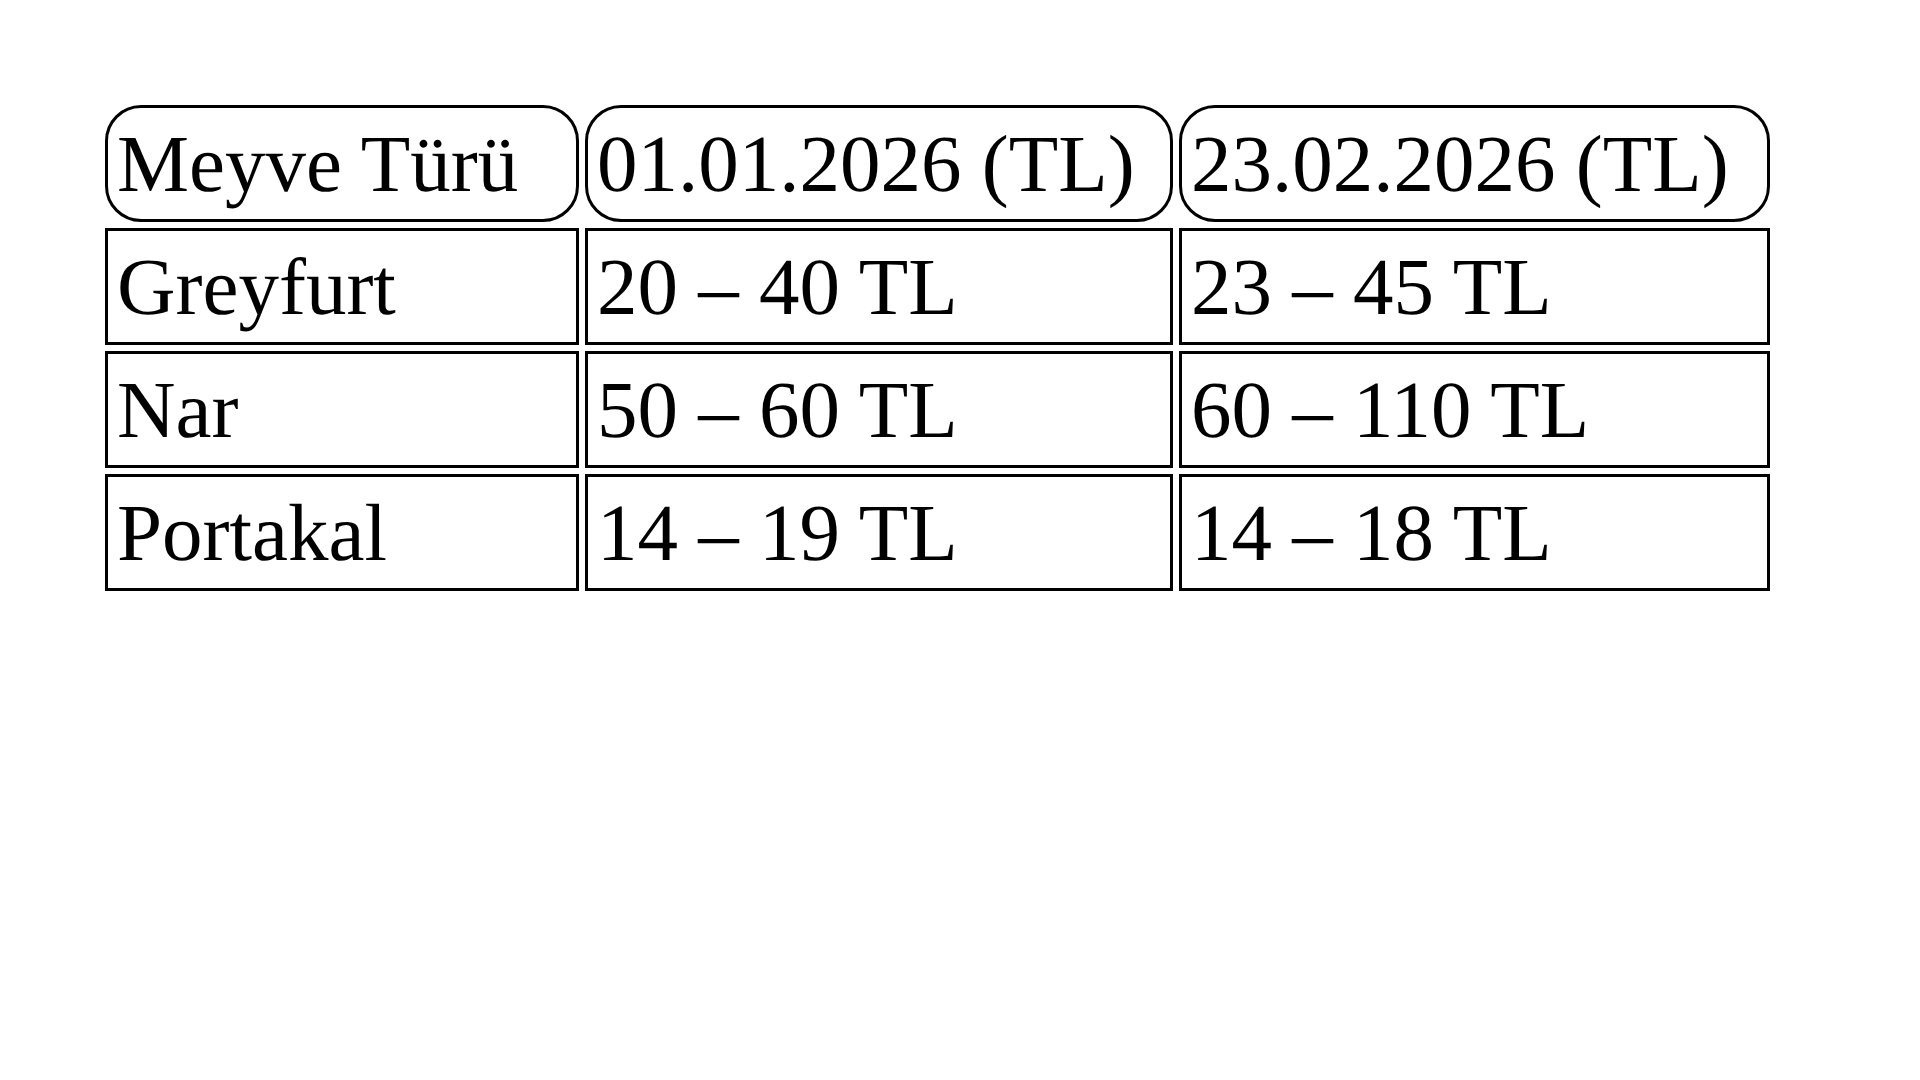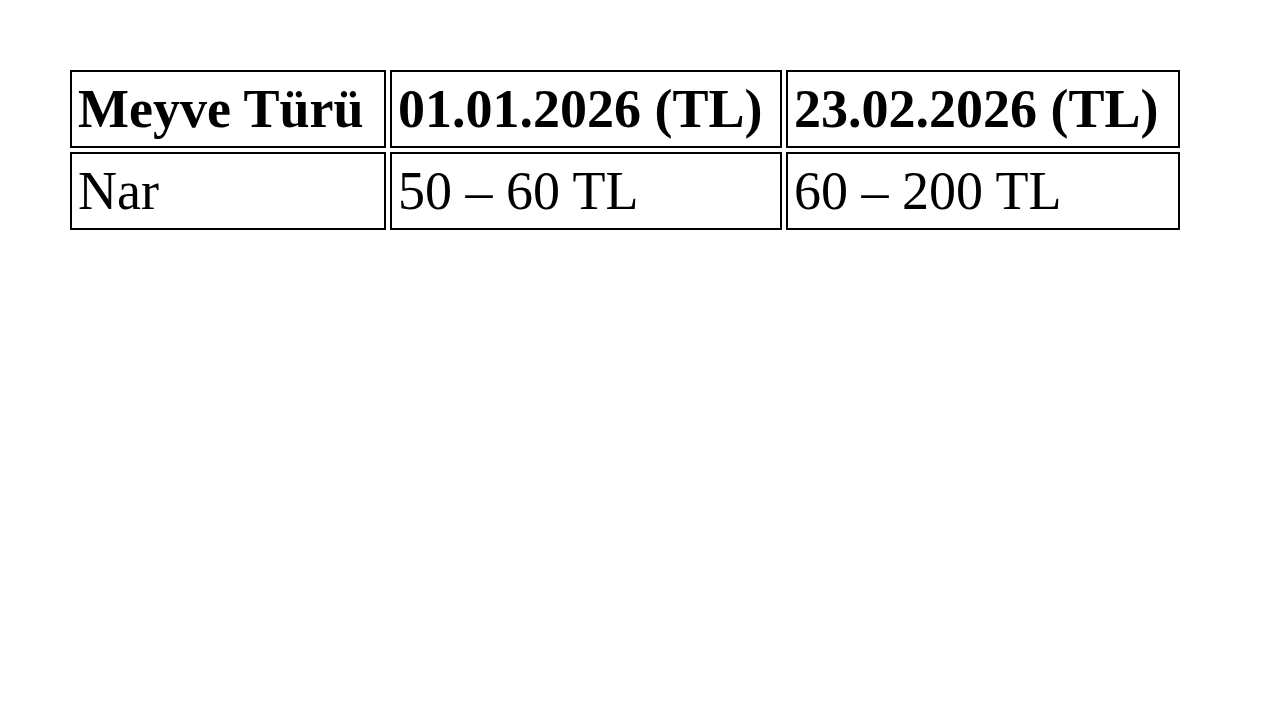--- a/index.html
+++ b/index.html
@@ -34,21 +34,22 @@
     height: 74px;
     padding: 0 4px 0 6px;
     font-size: 54px;
     line-height: 1;
     vertical-align: middle;
     text-align: left;
     white-space: nowrap;
     overflow: hidden;
   }
   table.price-table th {
-    font-weight: bold;
+    font-weight: normal;
+    border-radius: 24px;
   }
 </style>
 </head>
 <body>
 
 <div class="page">
   <table class="price-table">
     <colgroup>
       <col class="c1">
       <col class="c2">
@@ -56,19 +57,29 @@
     </colgroup>
     <thead>
       <tr>
         <th>Meyve Türü</th>
         <th>01.01.2026 (TL)</th>
         <th>23.02.2026 (TL)</th>
       </tr>
     </thead>
     <tbody>
       <tr>
+        <td>Greyfurt</td>
+        <td>20 – 40 TL</td>
+        <td>23 – 45 TL</td>
+      </tr>
+      <tr>
         <td>Nar</td>
         <td>50 – 60 TL</td>
-        <td>60 – 200 TL</td>
+        <td>60 – 110 TL</td>
+      </tr>
+      <tr>
+        <td>Portakal</td>
+        <td>14 – 19 TL</td>
+        <td>14 – 18 TL</td>
       </tr>
     </tbody>
   </table>
 </div>
 
 </body></html>

